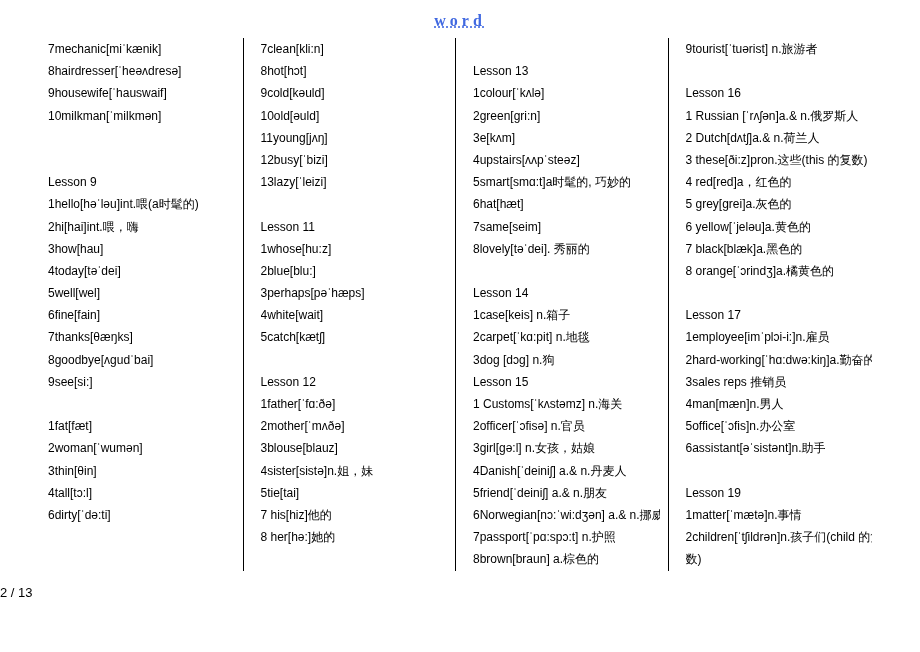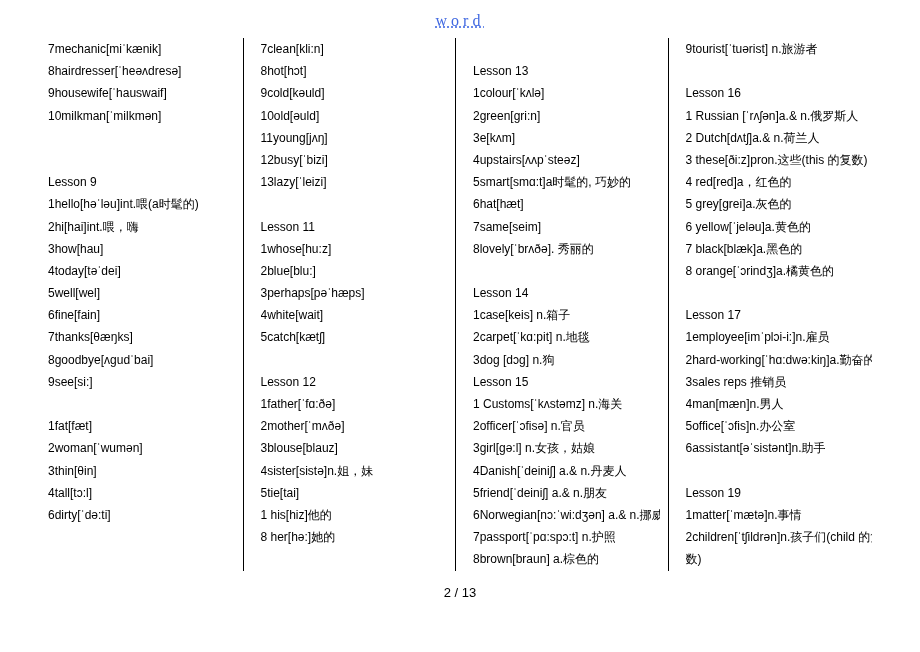--- a/index.html
+++ b/index.html
@@ -16,20 +16,21 @@
     .header-title {
       text-align: center;
       color: #4169E1;
       font-size: 16px;
       letter-spacing: 4px;
       text-decoration: underline;
       text-decoration-style: dotted;
       padding-top: 12px;
       padding-bottom: 8px;
       font-family: 'Times New Roman', serif;
+      font-weight: bold;
     }
     .content {
       display: flex;
       padding: 0 40px;
       gap: 9px;
     }
     .column {
       flex: 1 1 0;
       min-width: 0;
       padding: 0 8px;
@@ -40,21 +41,21 @@
     }
     .entry {
       white-space: nowrap;
       overflow: hidden;
       text-overflow: clip;
     }
     .spacer {
       height: 1.85em;
     }
     .page-footer {
-      text-align: center;
+      text-align: left;
       margin-top: 14px;
       margin-bottom: 16px;
       font-size: 13px;
     }
   </style>
 </head>
 <body>
 
 <div class="header-title">word</div>
 
@@ -98,34 +99,34 @@
       <div class="entry">3perhaps[pəˈhæps]</div>
       <div class="entry">4white[wait]</div>
       <div class="entry">5catch[kætʃ]</div>
       <div class="spacer"></div>
       <div class="entry">Lesson 12</div>
       <div class="entry">1father[ˈfɑ:ðə]</div>
       <div class="entry">2mother[ˈmᴧðə]</div>
       <div class="entry">3blouse[blauz]</div>
       <div class="entry">4sister[sistə]n.姐，妹</div>
       <div class="entry">5tie[tai]</div>
-      <div class="entry">1   his[hiz]他的</div>
+      <div class="entry">7   his[hiz]他的</div>
       <div class="entry">8   her[hə:]她的</div>
     </div>
     <div class="column">
       <div class="spacer"></div>
       <div class="entry">Lesson 13</div>
       <div class="entry">1colour[ˈkᴧlə]</div>
       <div class="entry">2green[gri:n]</div>
       <div class="entry">3e[kᴧm]</div>
       <div class="entry">4upstairs[ᴧᴧpˈsteəz]</div>
       <div class="entry">5smart[smɑ:t]a时髦的, 巧妙的</div>
       <div class="entry">6hat[hæt]</div>
       <div class="entry">7same[seim]</div>
-      <div class="entry">8lovely[ˈbrᴧðə]. 秀丽的</div>
+      <div class="entry">8lovely[təˈdei]. 秀丽的</div>
       <div class="spacer"></div>
       <div class="entry">Lesson 14</div>
       <div class="entry">1case[keis] n.箱子</div>
       <div class="entry">2carpet[ˈkɑ:pit] n.地毯</div>
       <div class="entry">3dog [dɔg] n.狗</div>
       <div class="entry">Lesson 15</div>
       <div class="entry">1   Customs[ˈkᴧstəmz] n.海关</div>
       <div class="entry">2officer[ˈɔfisə] n.官员</div>
       <div class="entry">3girl[gə:l] n.女孩，姑娘</div>
       <div class="entry">4Danish[ˈdeiniʃ] a.&amp; n.丹麦人</div>

